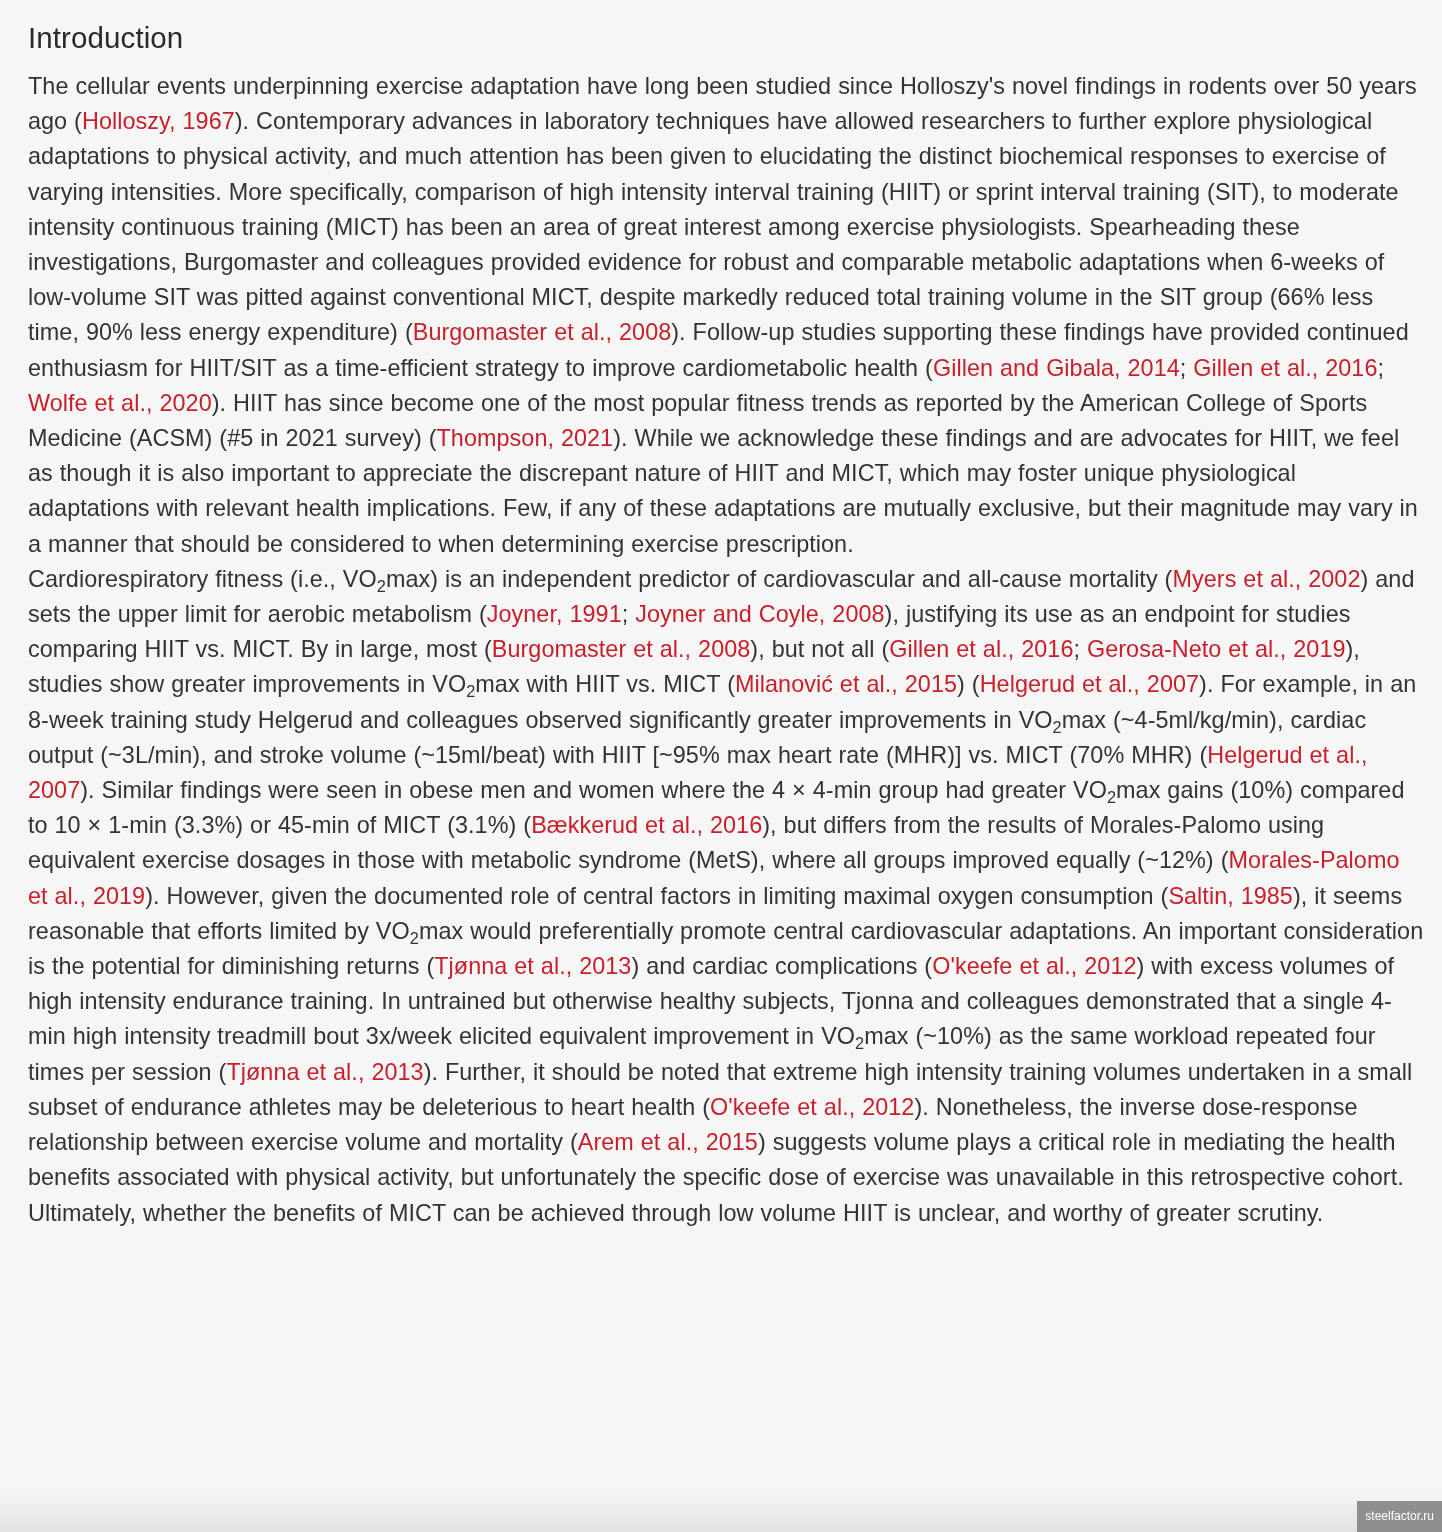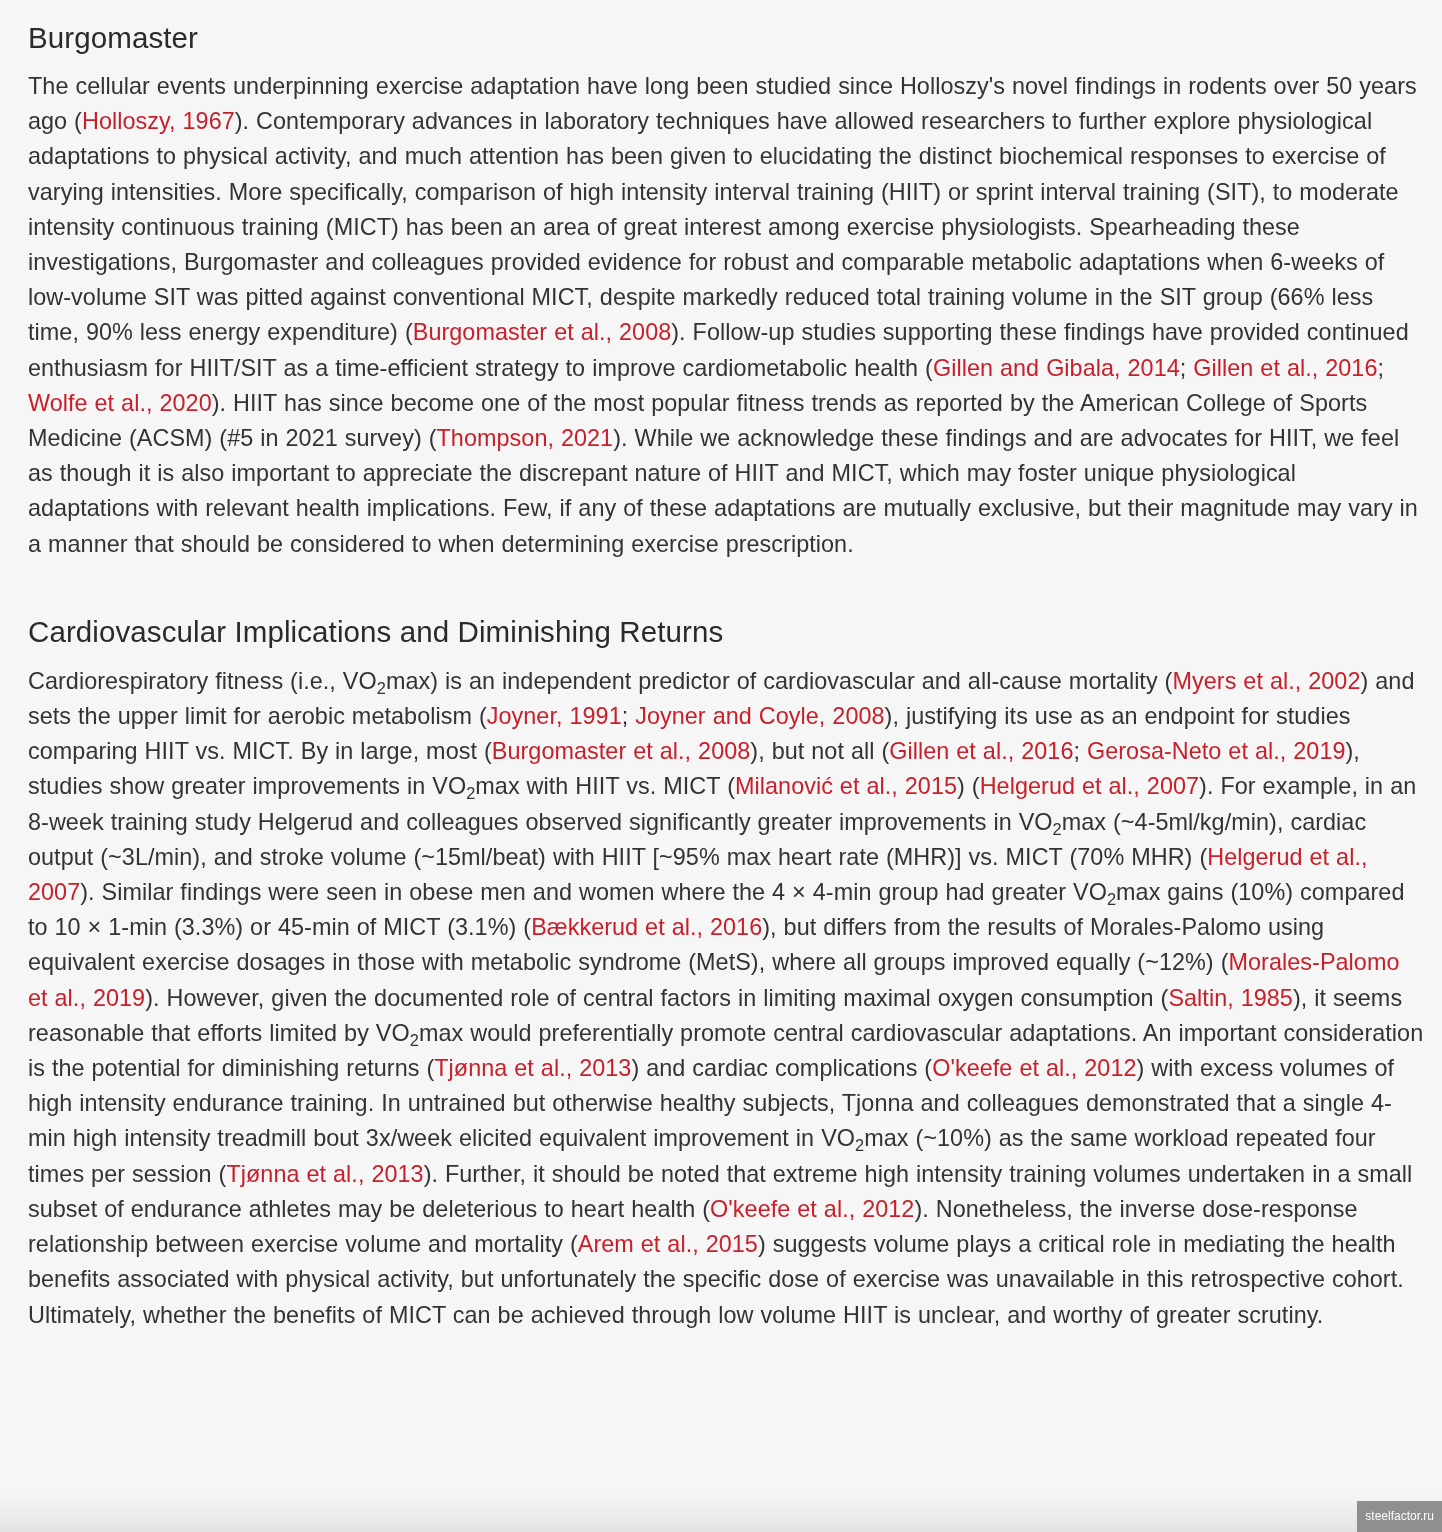--- a/index.html
+++ b/index.html
@@ -64,23 +64,22 @@
     font-size: 12px;
     padding: 6px 8px 7px 8px;
     line-height: 18px;
   }
 </style>
 </head>
 <body>
 
 <div class="article">
   <section>
-    <h2 class="intro-heading">Burgomaster</h2>
+    <h2 class="intro-heading">Introduction</h2>
     <p class="intro-text"><span>The cellular events underpinning exercise adaptation have long been studied since Holloszy's novel findings in rodents over 50 years ago (</span><a class="citation">Holloszy, 1967</a><span>). Contemporary advances in laboratory techniques have allowed researchers to further explore physiological adaptations to physical activity, and much attention has been given to elucidating the distinct biochemical responses to exercise of varying intensities. More specifically, comparison of high intensity interval training (HIIT) or sprint interval training (SIT), to moderate intensity continuous training (MICT) has been an area of great interest among exercise physiologists. Spearheading these investigations, Burgomaster and colleagues provided evidence for robust and comparable metabolic adaptations when 6-weeks of low-volume SIT was pitted against conventional MICT, despite markedly reduced total training volume in the SIT group (66% less time, 90% less energy expenditure) (</span><a class="citation">Burgomaster et al., 2008</a><span>). Follow-up studies supporting these findings have provided continued enthusiasm for HIIT/SIT as a time-efficient strategy to improve cardiometabolic health (</span><a class="citation">Gillen and Gibala, 2014</a><span>; </span><a class="citation">Gillen et al., 2016</a><span>; </span><a class="citation">Wolfe et al., 2020</a><span>). HIIT has since become one of the most popular fitness trends as reported by the American College of Sports Medicine (ACSM) (#5 in 2021 survey) (</span><a class="citation">Thompson, 2021</a><span>). While we acknowledge these findings and are advocates for HIIT, we feel as though it is also important to appreciate the discrepant nature of HIIT and MICT, which may foster unique physiological adaptations with relevant health implications. Few, if any of these adaptations are mutually exclusive, but their magnitude may vary in a manner that should be considered to when determining exercise prescription.</span></p>
   </section>
   <section>
-    <h2 class="cardio-heading">Cardiovascular Implications and Diminishing Returns</h2>
     <p class="cardio-text"><span>Cardiorespiratory fitness (i.e., VO</span><sub>2</sub><span>max) is an independent predictor of cardiovascular and all-cause mortality (</span><a class="citation">Myers et al., 2002</a><span>) and sets the upper limit for aerobic metabolism (</span><a class="citation">Joyner, 1991</a><span>; </span><a class="citation">Joyner and Coyle, 2008</a><span>), justifying its use as an endpoint for studies comparing HIIT vs. MICT. By in large, most (</span><a class="citation">Burgomaster et al., 2008</a><span>), but not all (</span><a class="citation">Gillen et al., 2016</a><span>; </span><a class="citation">Gerosa-Neto et al., 2019</a><span>), studies show greater improvements in VO</span><sub>2</sub><span>max with HIIT vs. MICT (</span><a class="citation">Milanović et al., 2015</a><span>) (</span><a class="citation">Helgerud et al., 2007</a><span>). For example, in an 8-week training study Helgerud and colleagues observed significantly greater improvements in VO</span><sub>2</sub><span>max (~4-5ml/kg/min), cardiac output (~3L/min), and stroke volume (~15ml/beat) with HIIT [~95% max heart rate (MHR)] vs. MICT (70% MHR) (</span><a class="citation">Helgerud et al., 2007</a><span>). Similar findings were seen in obese men and women where the 4 × 4-min group had greater VO</span><sub>2</sub><span>max gains (10%) compared to 10 × 1-min (3.3%) or 45-min of MICT (3.1%) (</span><a class="citation">Bækkerud et al., 2016</a><span>), but differs from the results of Morales-Palomo using equivalent exercise dosages in those with metabolic syndrome (MetS), where all groups improved equally (~12%) (</span><a class="citation">Morales-Palomo et al., 2019</a><span>). However, given the documented role of central factors in limiting maximal oxygen consumption (</span><a class="citation">Saltin, 1985</a><span>), it seems reasonable that efforts limited by VO</span><sub>2</sub><span>max would preferentially promote central cardiovascular adaptations. An important consideration is the potential for diminishing returns (</span><a class="citation">Tjønna et al., 2013</a><span>) and cardiac complications (</span><a class="citation">O'keefe et al., 2012</a><span>) with excess volumes of high intensity endurance training. In untrained but otherwise healthy subjects, Tjonna and colleagues demonstrated that a single 4-min high intensity treadmill bout 3x/week elicited equivalent improvement in VO</span><sub>2</sub><span>max (~10%) as the same workload repeated four times per session (</span><a class="citation">Tjønna et al., 2013</a><span>). Further, it should be noted that extreme high intensity training volumes undertaken in a small subset of endurance athletes may be deleterious to heart health (</span><a class="citation">O'keefe et al., 2012</a><span>). Nonetheless, the inverse dose-response relationship between exercise volume and mortality (</span><a class="citation">Arem et al., 2015</a><span>) suggests volume plays a critical role in mediating the health benefits associated with physical activity, but unfortunately the specific dose of exercise was unavailable in this retrospective cohort. Ultimately, whether the benefits of MICT can be achieved through low volume HIIT is unclear, and worthy of greater scrutiny.</span></p>
   </section>
 </div>
 
 <div class="bottom-fade"></div>
 <div class="watermark">steelfactor.ru</div>
 
 </body></html>

